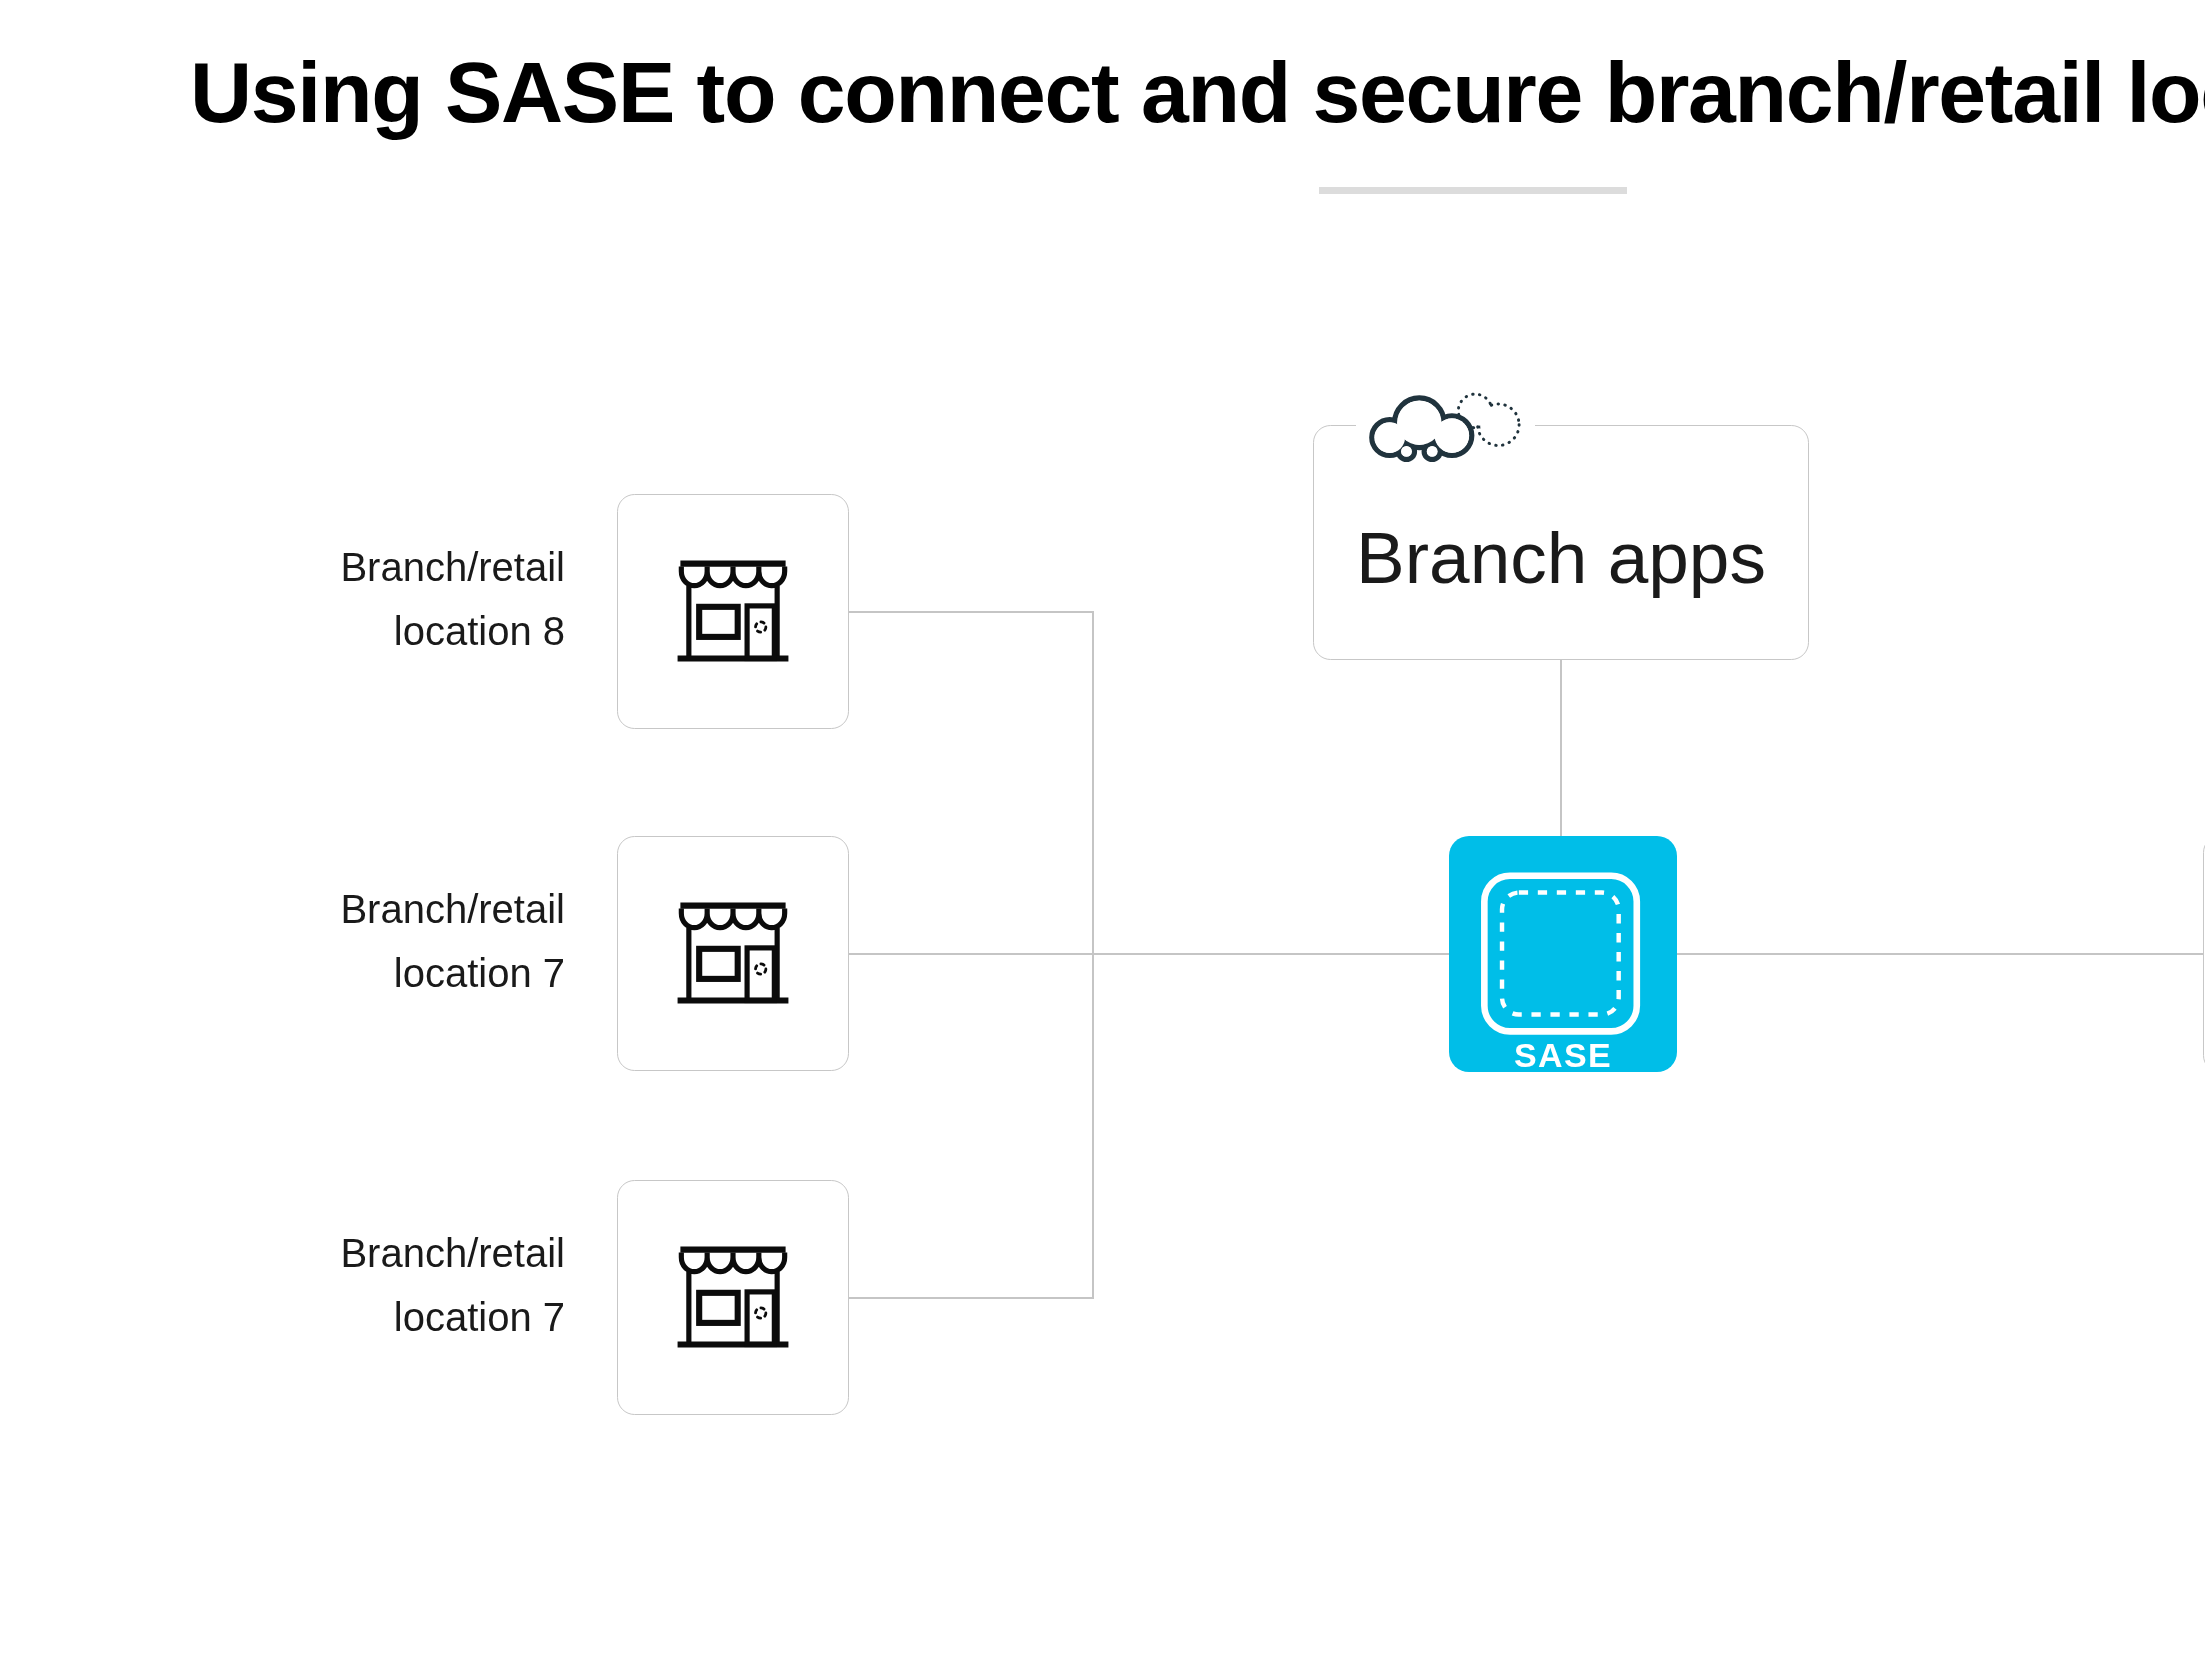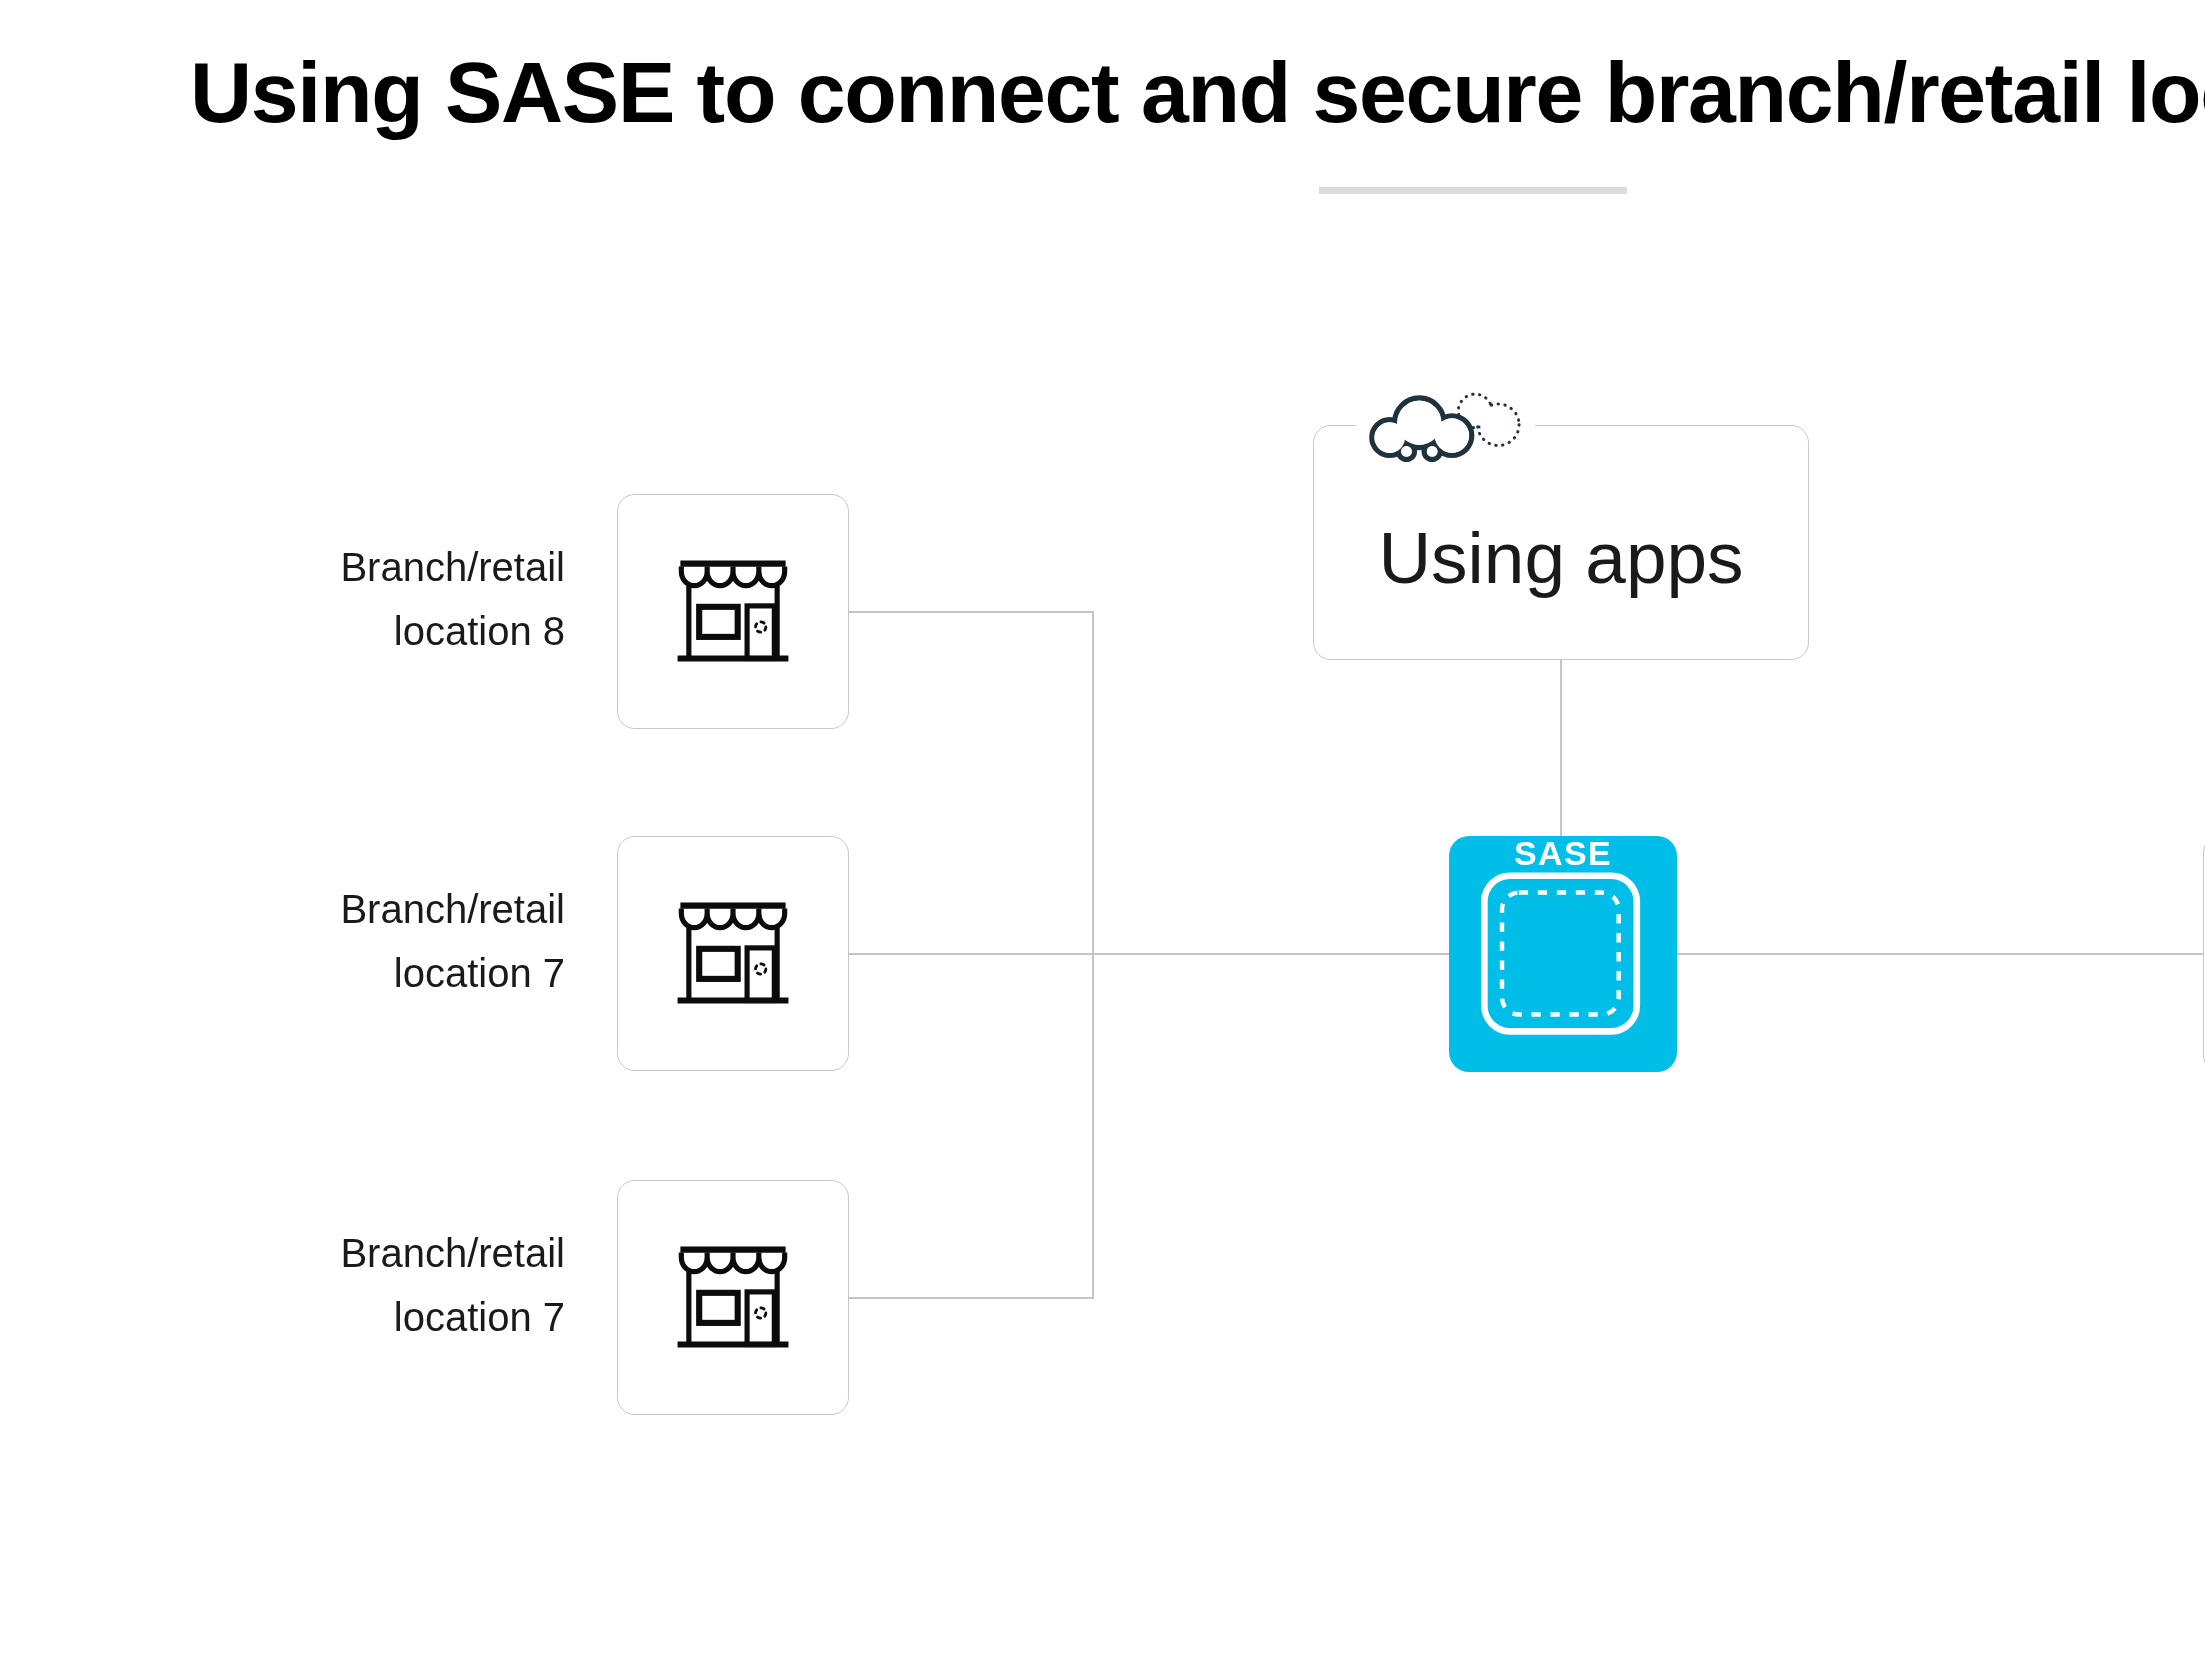--- a/index.html
+++ b/index.html
@@ -32,21 +32,21 @@
   .side-label.left{left:168px;width:397px;text-align:right;}
 
   .cloud-box{left:1313px;top:425px;width:496px;height:235px;}
   .cloud-box .label{position:absolute;left:0;right:0;top:95px;text-align:center;
                     font-size:73px;line-height:1;color:var(--label-text);}
   .cloud-wrap{position:absolute;left:1356px;top:385px;width:179px;height:80px;background:#fff;
               display:flex;align-items:center;justify-content:center;}
 
   .sase-box{position:absolute;left:1449px;top:836px;width:228px;height:236px;
             background:var(--accent-cyan);border-radius:20px;
-            display:flex;align-items:flex-start;justify-content:center;}
+            display:flex;align-items:flex-end;justify-content:center;}
   .sase-box .deco{position:absolute;inset:0;width:100%;height:100%;}
   .sase-label{position:relative;color:#fff;font-weight:bold;font-size:34px;letter-spacing:1.3px;line-height:1;}
 
   .company-box{left:2203px;top:835px;width:234px;height:238px;}
 </style>
 </head>
 <body>
 
 <div class="canvas">
 
@@ -107,21 +107,21 @@
         <path d="M38 67 V222 M226 67 V222" stroke-width="11"></path>
         <path d="M14 222 H250" stroke-width="13"></path>
         <rect x="60" y="112" width="82" height="64" stroke-width="13"></rect>
         <rect x="162" y="110" width="58" height="112" stroke-width="11"></rect>
         <circle cx="191" cy="155" r="11" stroke-width="6" stroke-dasharray="7 10" stroke-linecap="round"></circle>
       </g>
     </svg>
   </div>
 
   <div class="node cloud-box">
-    <div class="label">Using apps</div>
+    <div class="label">Branch apps</div>
   </div>
   <div class="cloud-wrap">
     <svg width="163" height="76" viewBox="0 0 330 153">
 
       <g stroke="#20333D" stroke-width="6" stroke-dasharray="1 13" stroke-linecap="round" fill="none">
         <circle cx="225" cy="48" r="34"></circle>
         <circle cx="272" cy="76" r="42"></circle>
       </g>
       <g fill="#FFFFFF" stroke="none">
         <circle cx="225" cy="48" r="29"></circle>

